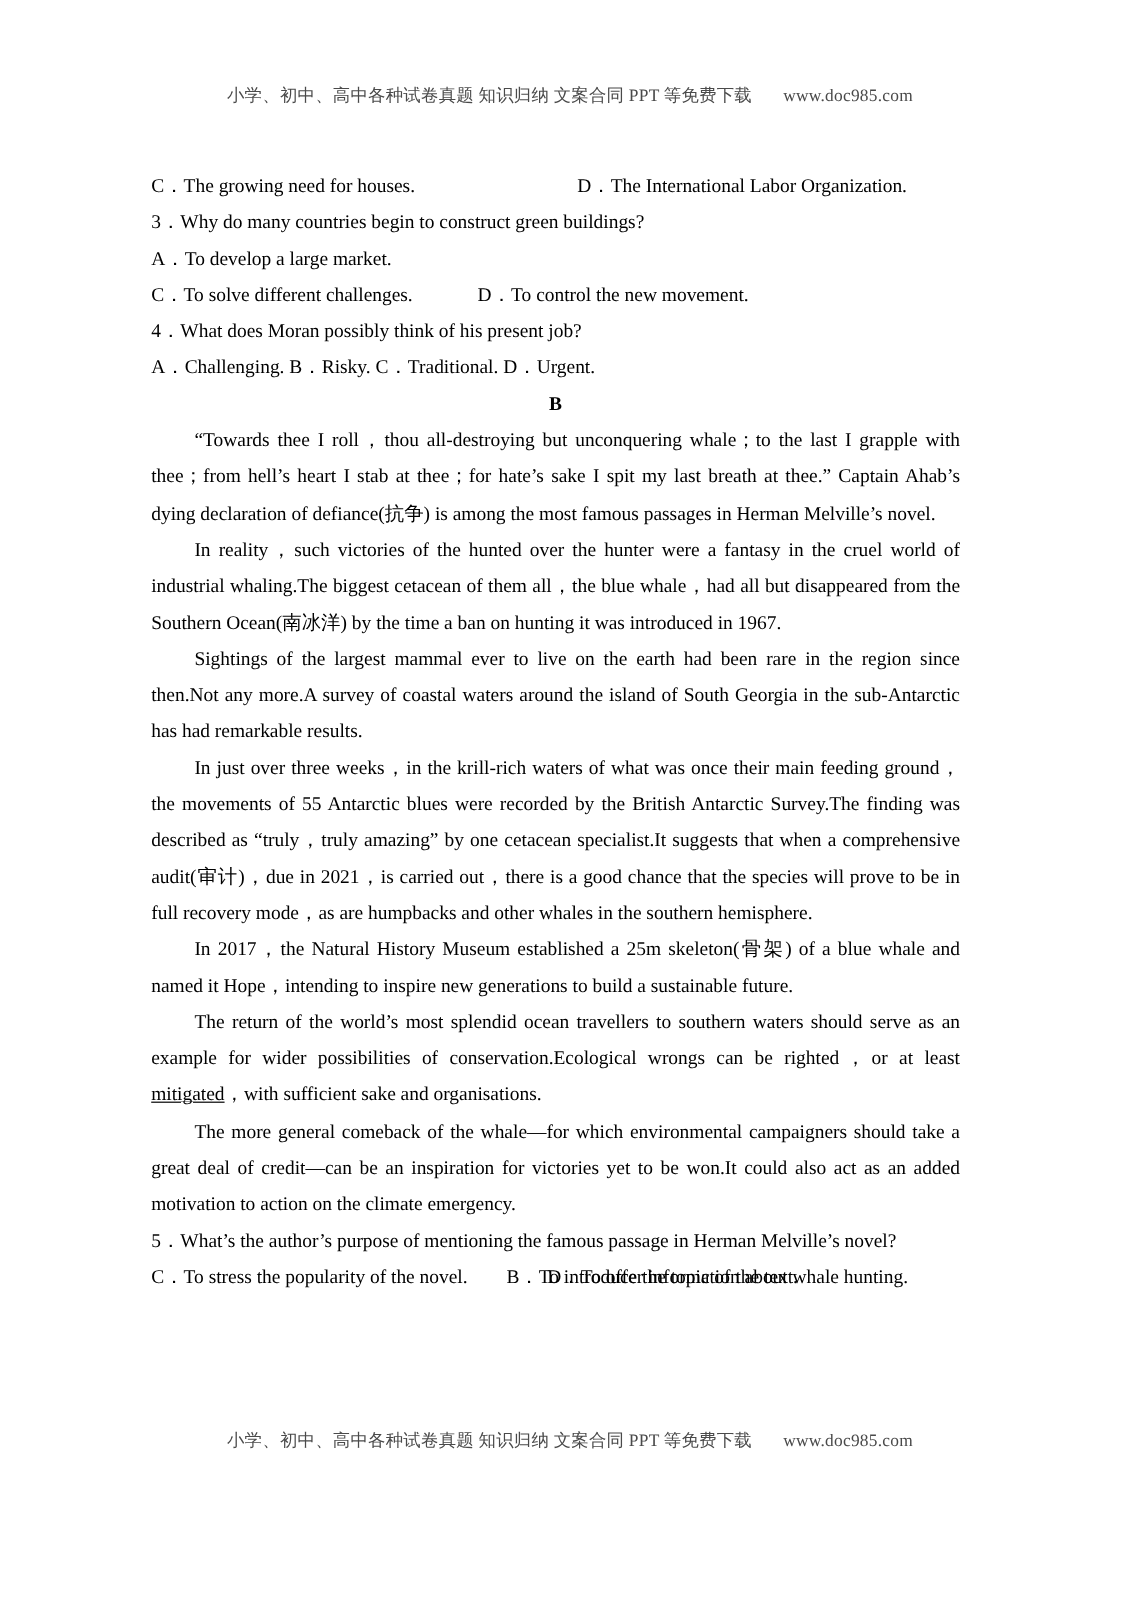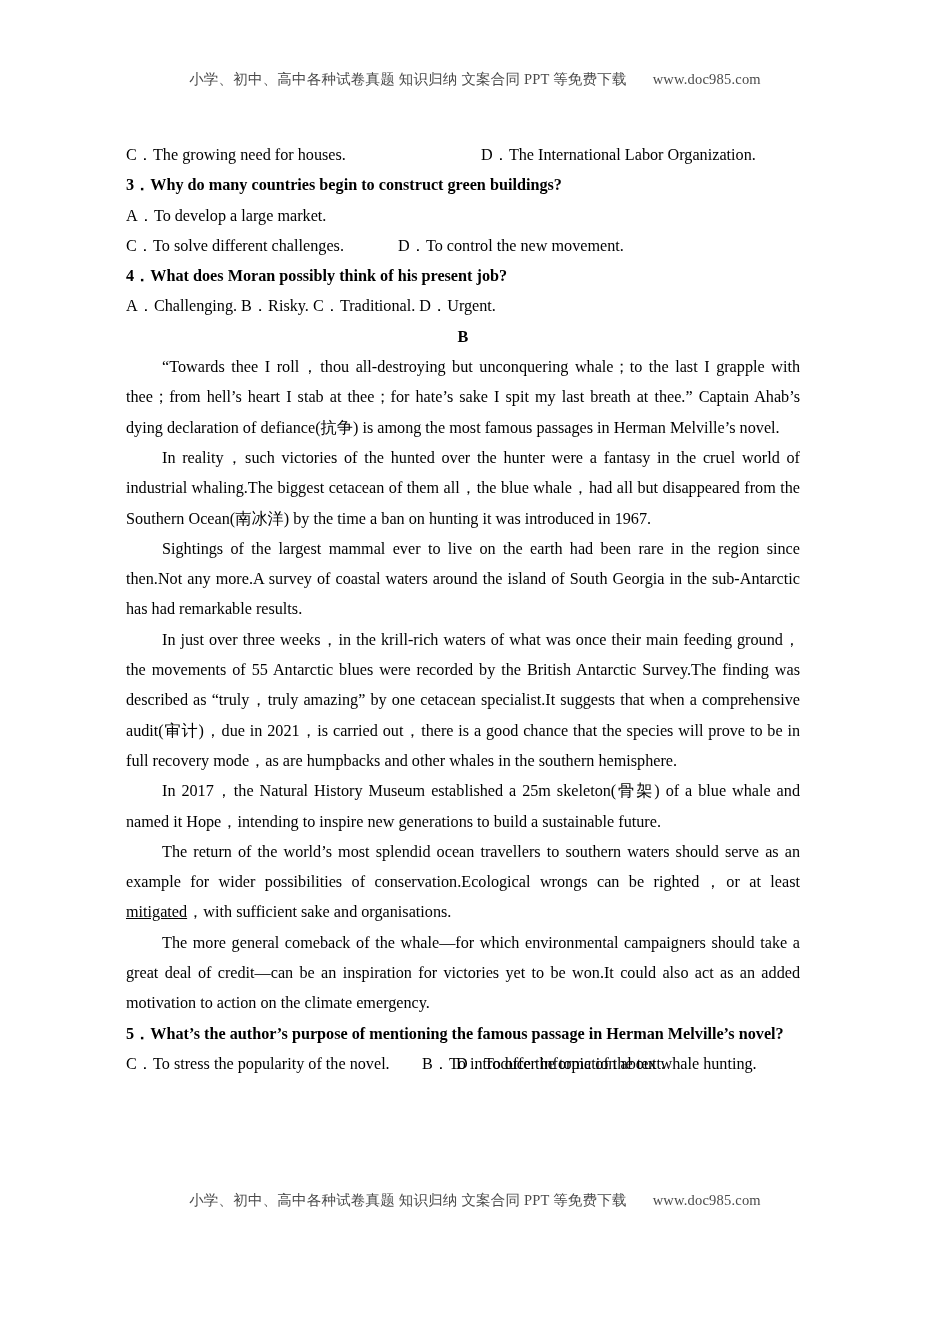--- a/index.html
+++ b/index.html
@@ -54,21 +54,21 @@
     line-height: 30.3px;
     text-align: justify;
     text-justify: inter-word;
     text-indent: 36px;
     margin: 0;
   }
 
   .qline {
     font-size: 16.2px;
     line-height: 30.3px;
-    font-weight: bold;
+    font-weight: normal;
     white-space: nowrap;
   }
   .qline.wrap {
     white-space: normal;
     text-align: justify;
     text-justify: inter-word;
     text-indent: 0;
   }
 
   .opt-row {

